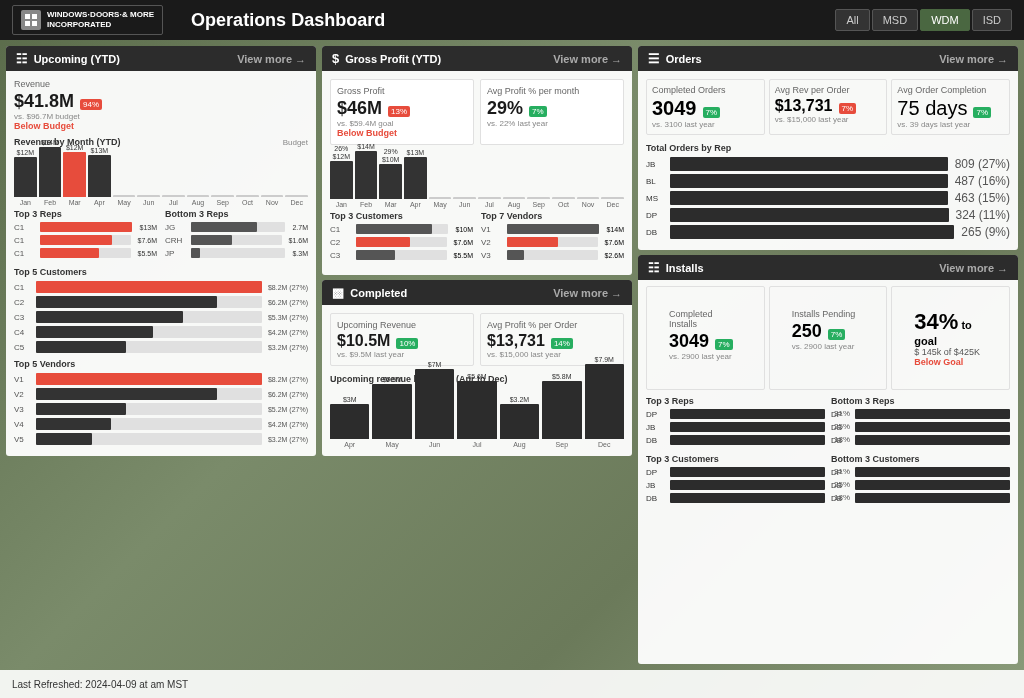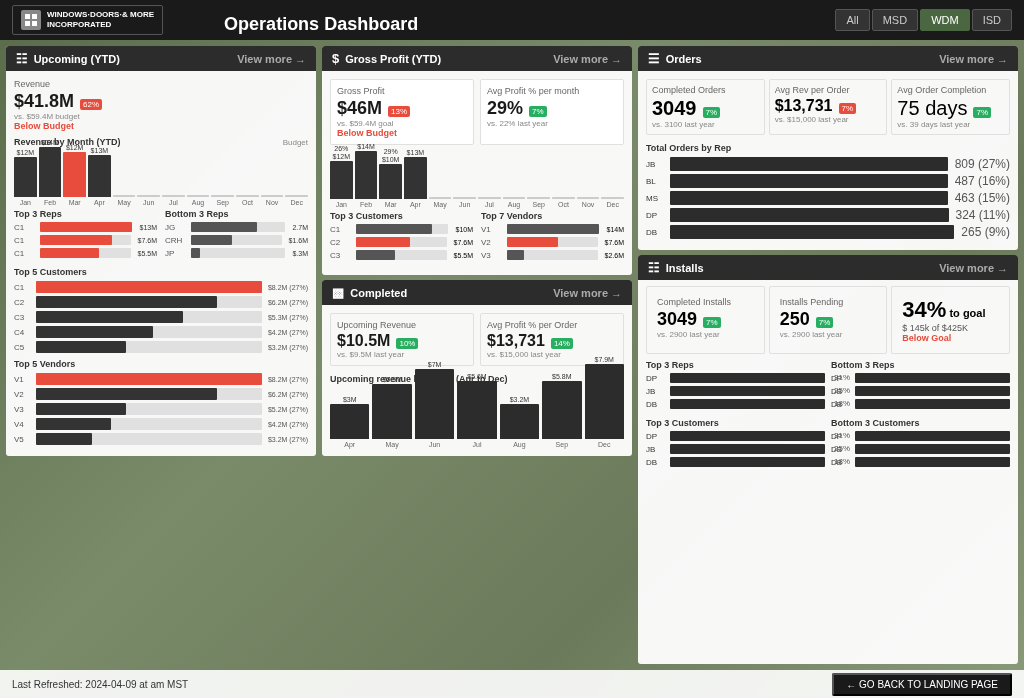--- a/index.html
+++ b/index.html
@@ -27,22 +27,22 @@
       z-index: 10;
       background: #1a1a1a;
       height: 40px;
       display: flex;
       align-items: center;
       padding: 0 12px;
       justify-content: space-between;
     }
     .header-left {
       display: flex;
-      align-items: flex-end;
-      gap: 22px;
+      align-items: center;
+      gap: 28px;
     }
     .logo-box {
       display: flex;
       align-items: center;
       gap: 6px;
       border: 1px solid #555;
       padding: 4px 8px;
       border-radius: 2px;
     }
     .logo-icon {
@@ -60,21 +60,20 @@
       color: white;
       font-size: 8px;
       line-height: 1.2;
       text-transform: uppercase;
       font-weight: bold;
     }
     .page-title {
       color: white;
       font-size: 18px;
       font-weight: bold;
-      margin-left: 39px;
     }
     .header-nav {
       display: flex;
       gap: 2px;
     }
     .nav-btn {
       padding: 4px 10px;
       font-size: 11px;
       cursor: pointer;
       border: 1px solid #555;
@@ -354,21 +353,21 @@
     
     .installs-metrics {
       display: flex;
       gap: 4px;
       margin-bottom: 6px;
     }
     .installs-metric {
       flex: 1;
       border: 1px solid #e0e0e0;
       border-radius: 2px;
-      padding: 10px;
+      padding: 22px;
     }
     .goal-pct {
       font-size: 22px;
       font-weight: bold;
     }
 
     .two-col { display: flex; gap: 6px; }
     .two-col > div { flex: 1; }
 
     .pct-bar-row {
@@ -429,23 +428,23 @@
         <div class="view-more">
           <span>View more</span> →
         </div>
       </div>
       <div class="card-body">
 
         <div style="margin-bottom:6px;">
           <div class="metric-label">Revenue</div>
           <div>
             <span class="metric-value">$41.8M</span>
-            <span class="metric-badge badge-red">62%</span>
-          </div>
-          <div class="vs-text">vs. $59.4M budget</div>
+            <span class="metric-badge badge-red">94%</span>
+          </div>
+          <div class="vs-text">vs. $96.7M budget</div>
           <div class="below-budget">Below Budget</div>
         </div>
 
         <div class="section-title">
           <span>Revenue by Month (YTD)</span>
           <span style="font-weight:normal;color:#888;font-size:8px;">Budget</span>
         </div>
         <div class="bar-chart">
           <div class="bar-group">
             <div class="bar-value" style="font-size:7px;">$12M</div>
@@ -1066,14 +1065,13 @@
             </div>
           </div>
         </div>
       </div>
     </div>
   </div>
 </div>
 
 <div class="footer">
   <span>Last Refreshed: 2024-04-09 at am MST</span>
-  <button class="back-btn">← GO BACK TO LANDING PAGE</button>
 </div>
 
 </body></html>

